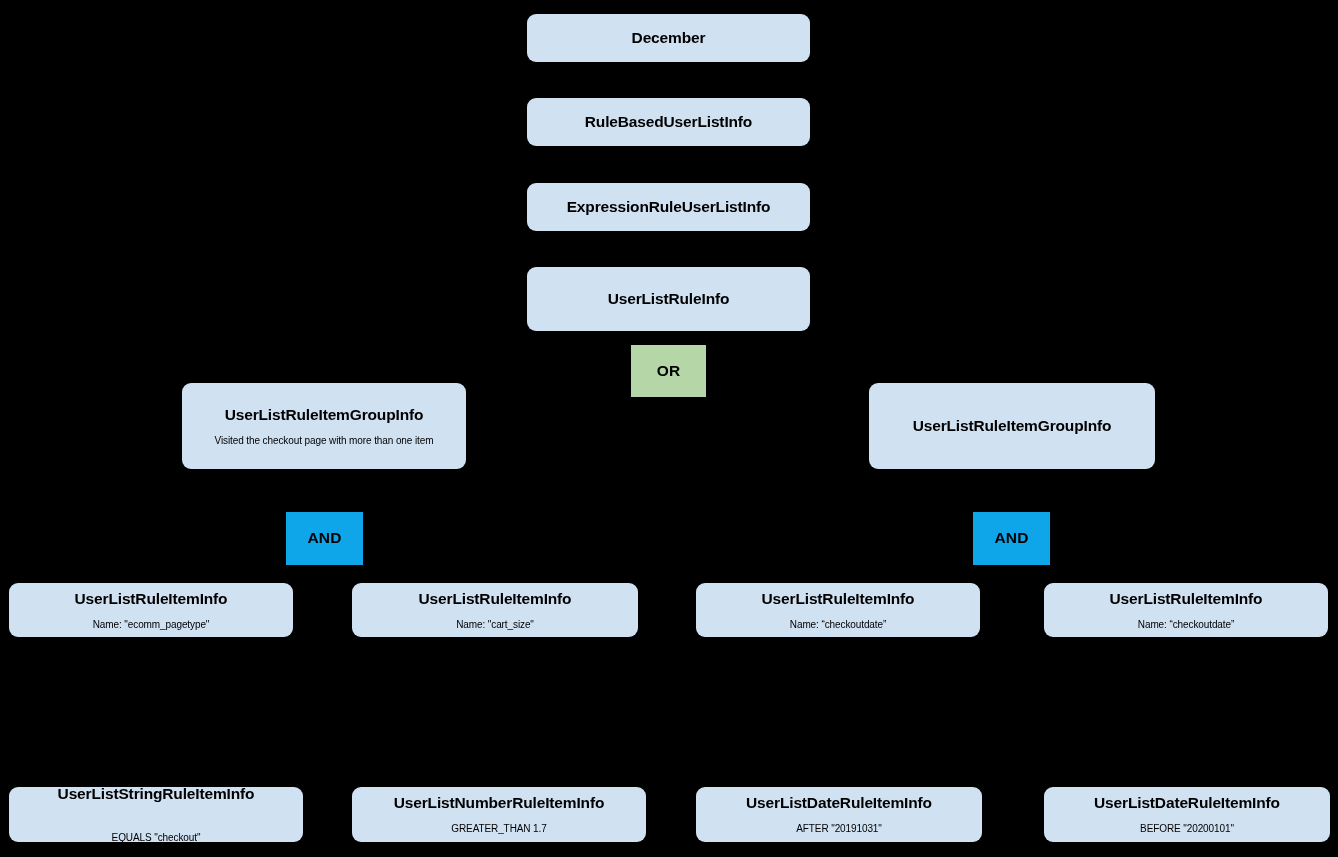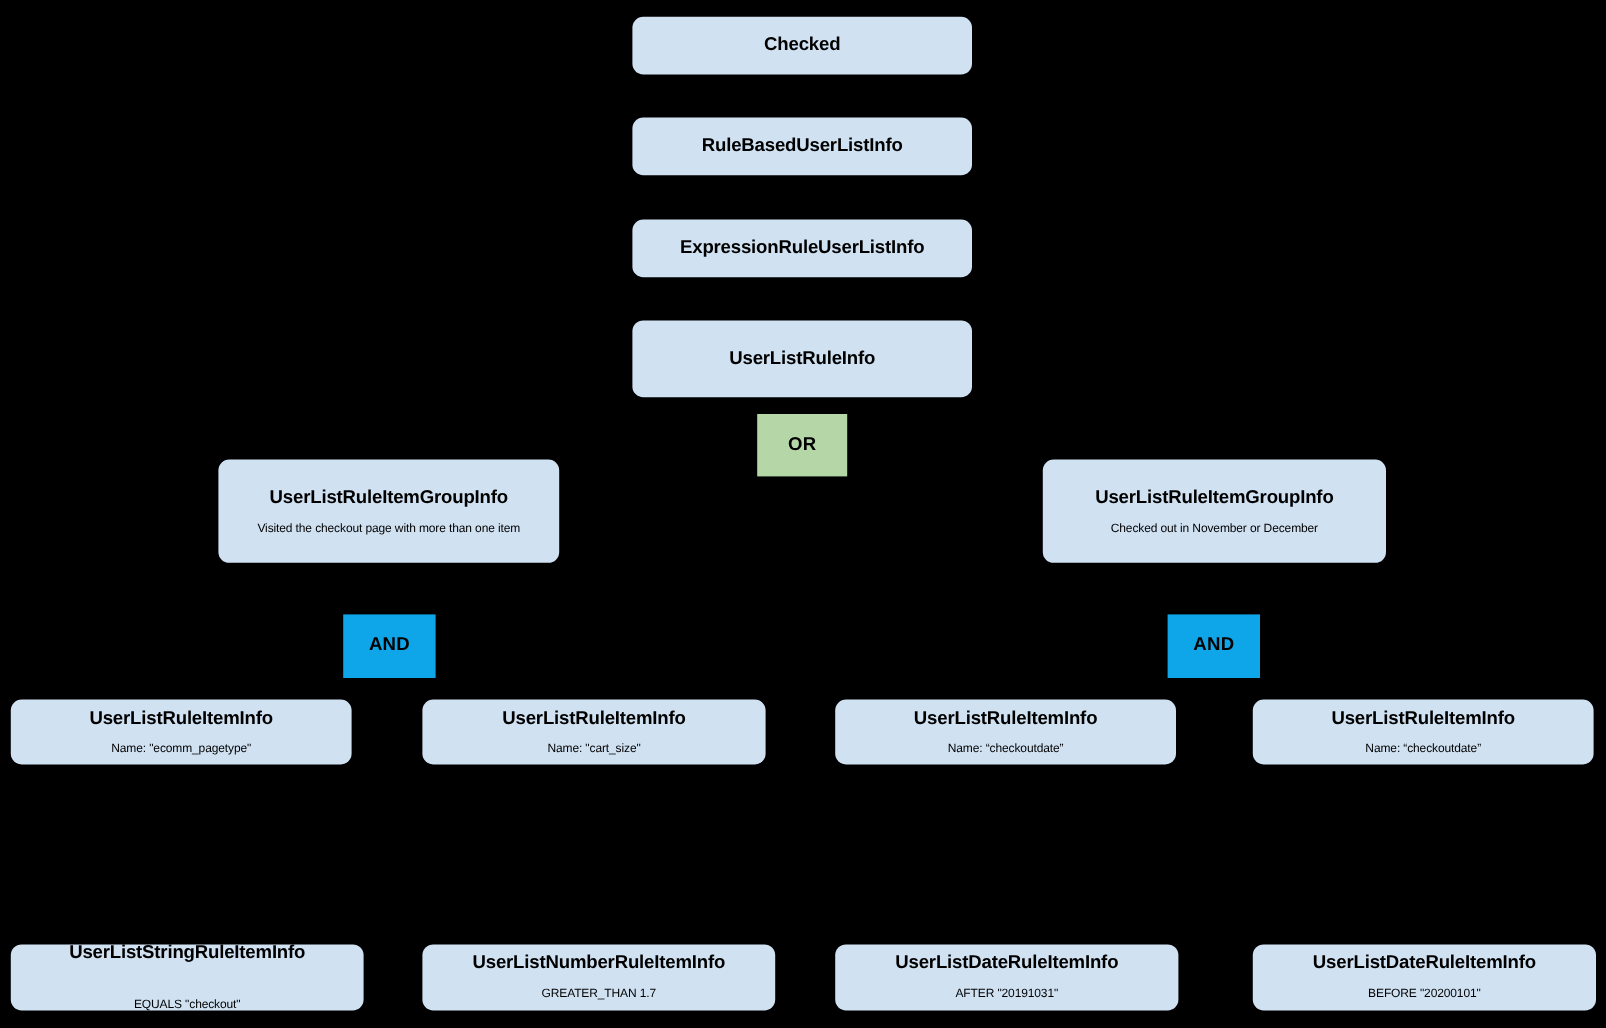--- a/index.html
+++ b/index.html
@@ -144,21 +144,21 @@
       <polygon points="838,585 831,572 843,575"></polygon>
       <polygon points="1186,585 1179,574 1191,571"></polygon>
       <polygon points="151,789 145,777 157,777"></polygon>
       <polygon points="499,789 493,777 505,777"></polygon>
       <polygon points="839,789 833,777 845,777"></polygon>
       <polygon points="1187,789 1181,777 1193,777"></polygon>
     </g>
   </svg>
 
   <div class="node entity" id="node-userlist">
-    <span class="n-title">Checked</span>
+    <span class="n-title">December</span>
   </div>
 
   <div class="node entity" id="node-rulebaseduserlistinfo">
     <span class="n-title">RuleBasedUserListInfo</span>
   </div>
 
   <div class="node entity" id="node-expressionruleuserlistinfo">
     <span class="n-title">ExpressionRuleUserListInfo</span>
   </div>
 
@@ -170,21 +170,20 @@
     <span class="op-label">OR</span>
   </div>
 
   <div class="node entity" id="node-group-left">
     <span class="n-title">UserListRuleItemGroupInfo</span>
     <span class="n-sub">Visited the checkout page with more than one item</span>
   </div>
 
   <div class="node entity" id="node-group-right">
     <span class="n-title">UserListRuleItemGroupInfo</span>
-    <span class="n-sub">Checked out in November or December</span>
   </div>
 
   <div class="node op op-and" id="node-and-left">
     <span class="op-label">AND</span>
   </div>
 
   <div class="node op op-and" id="node-and-right">
     <span class="op-label">AND</span>
   </div>
 

